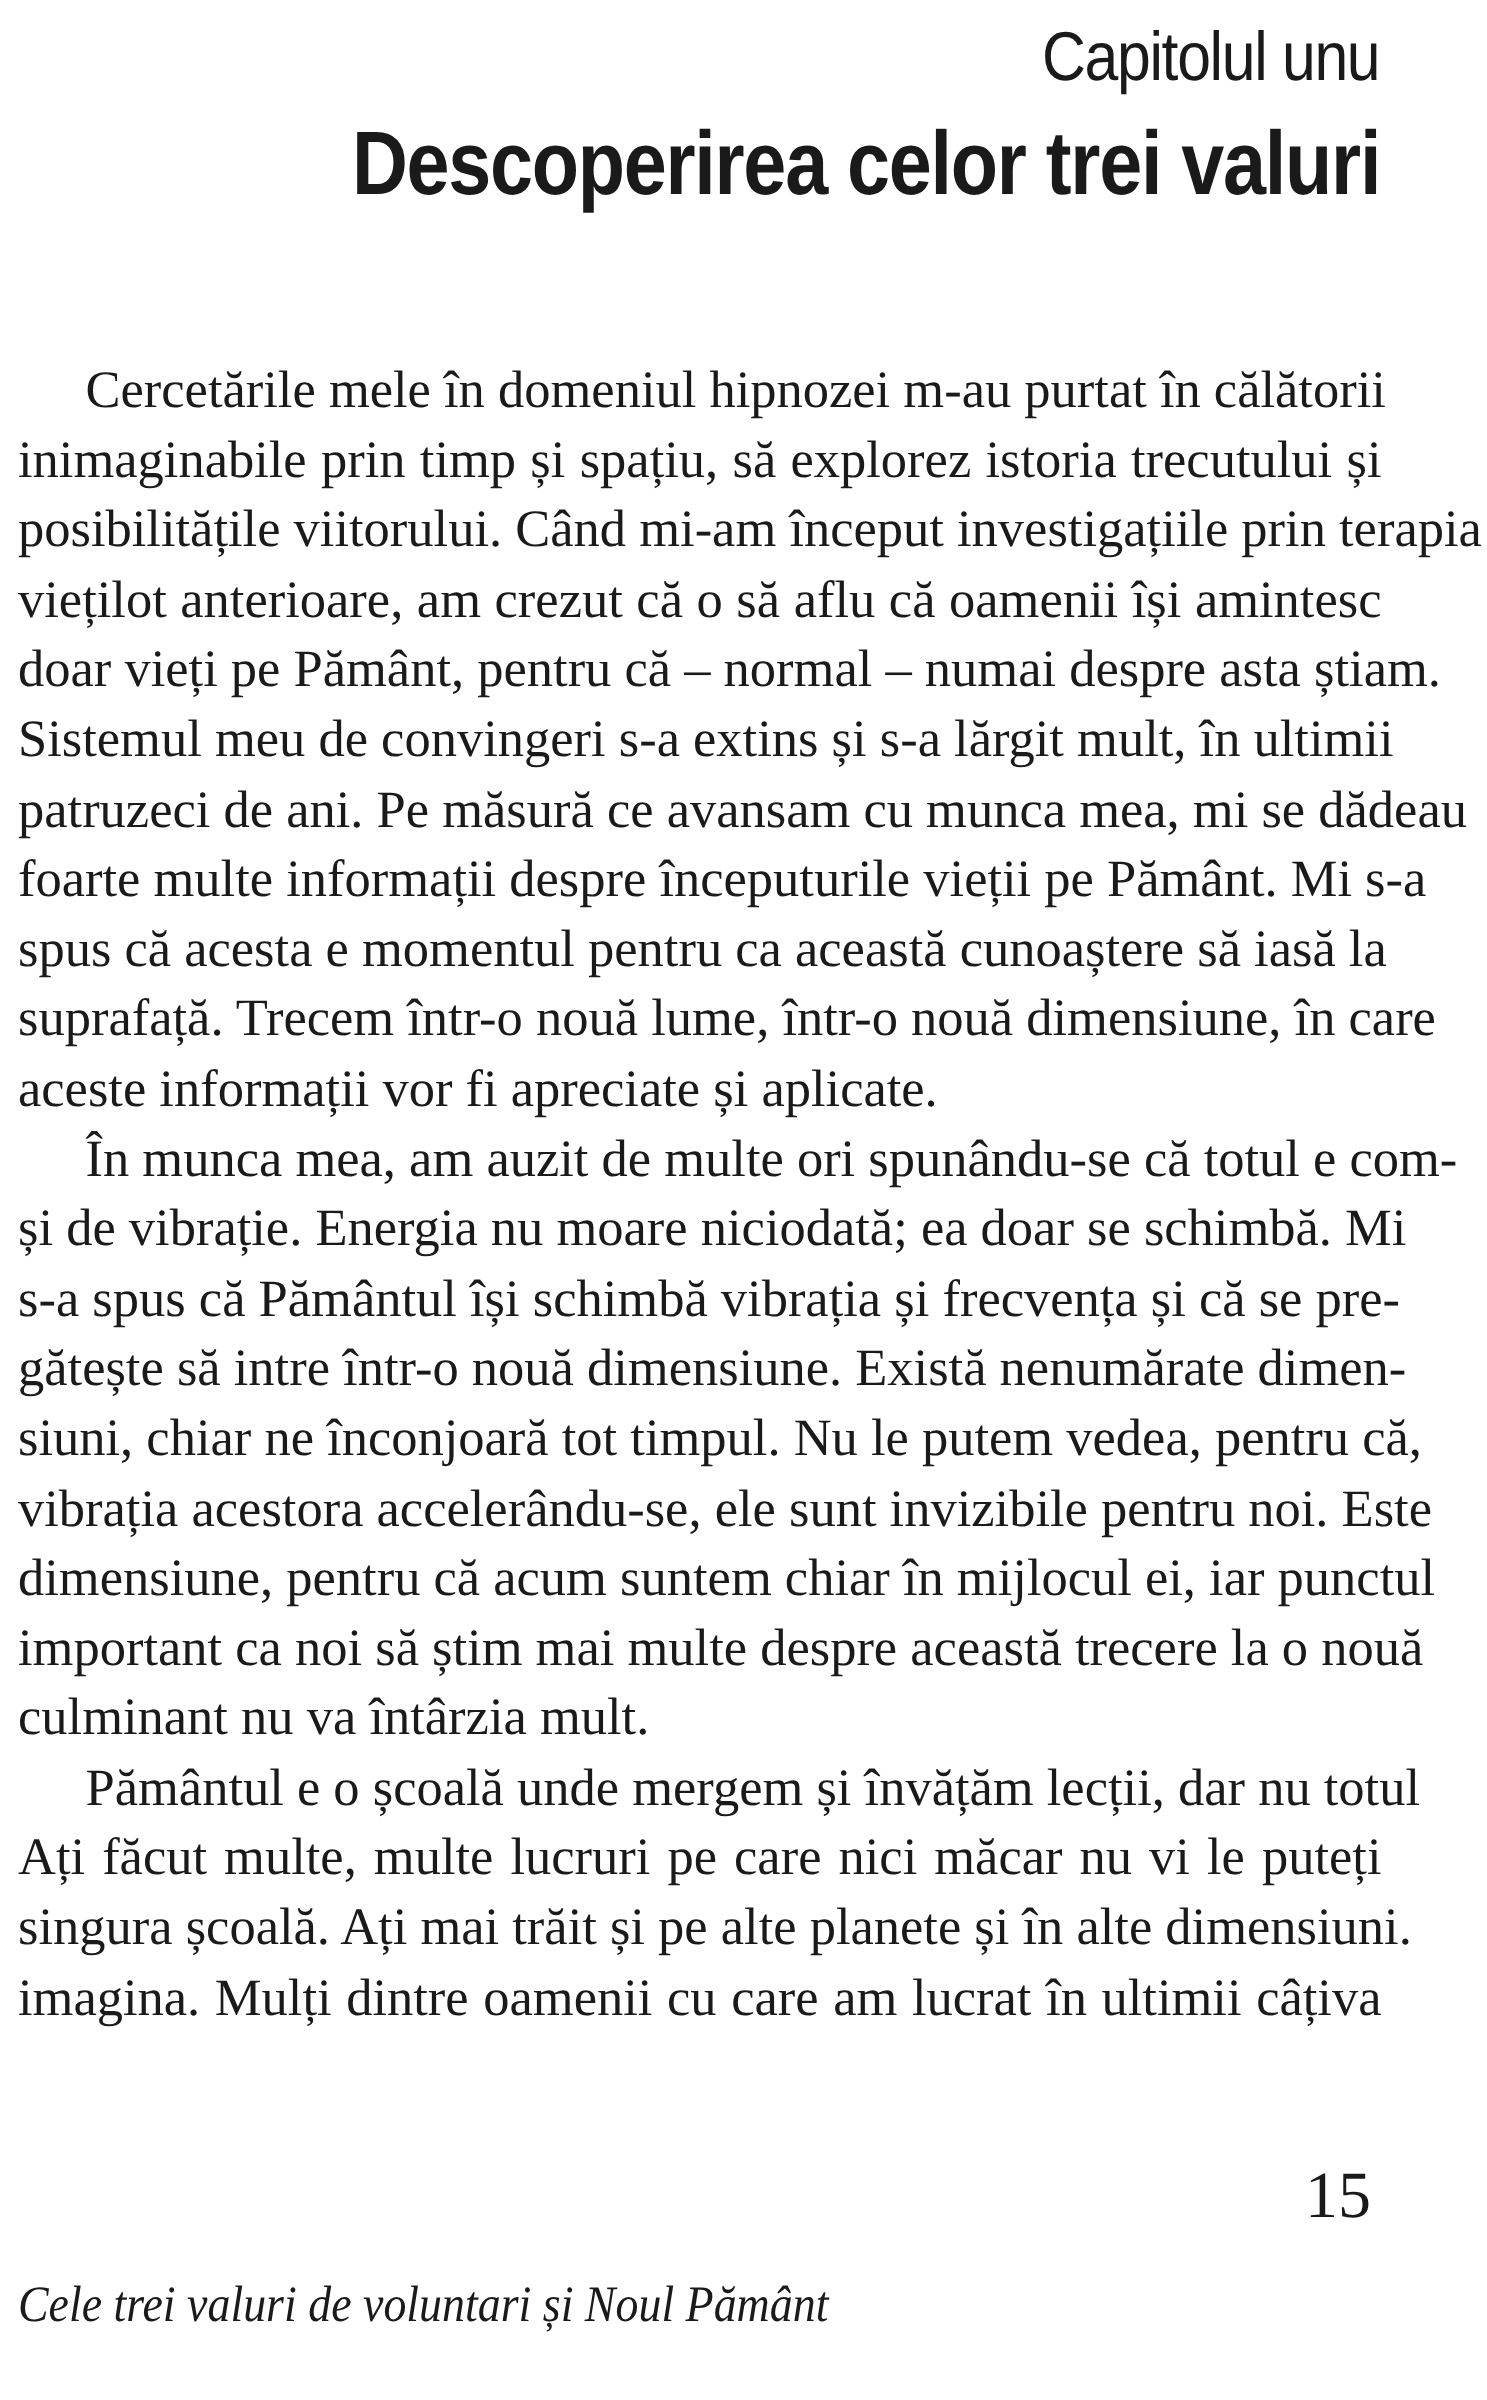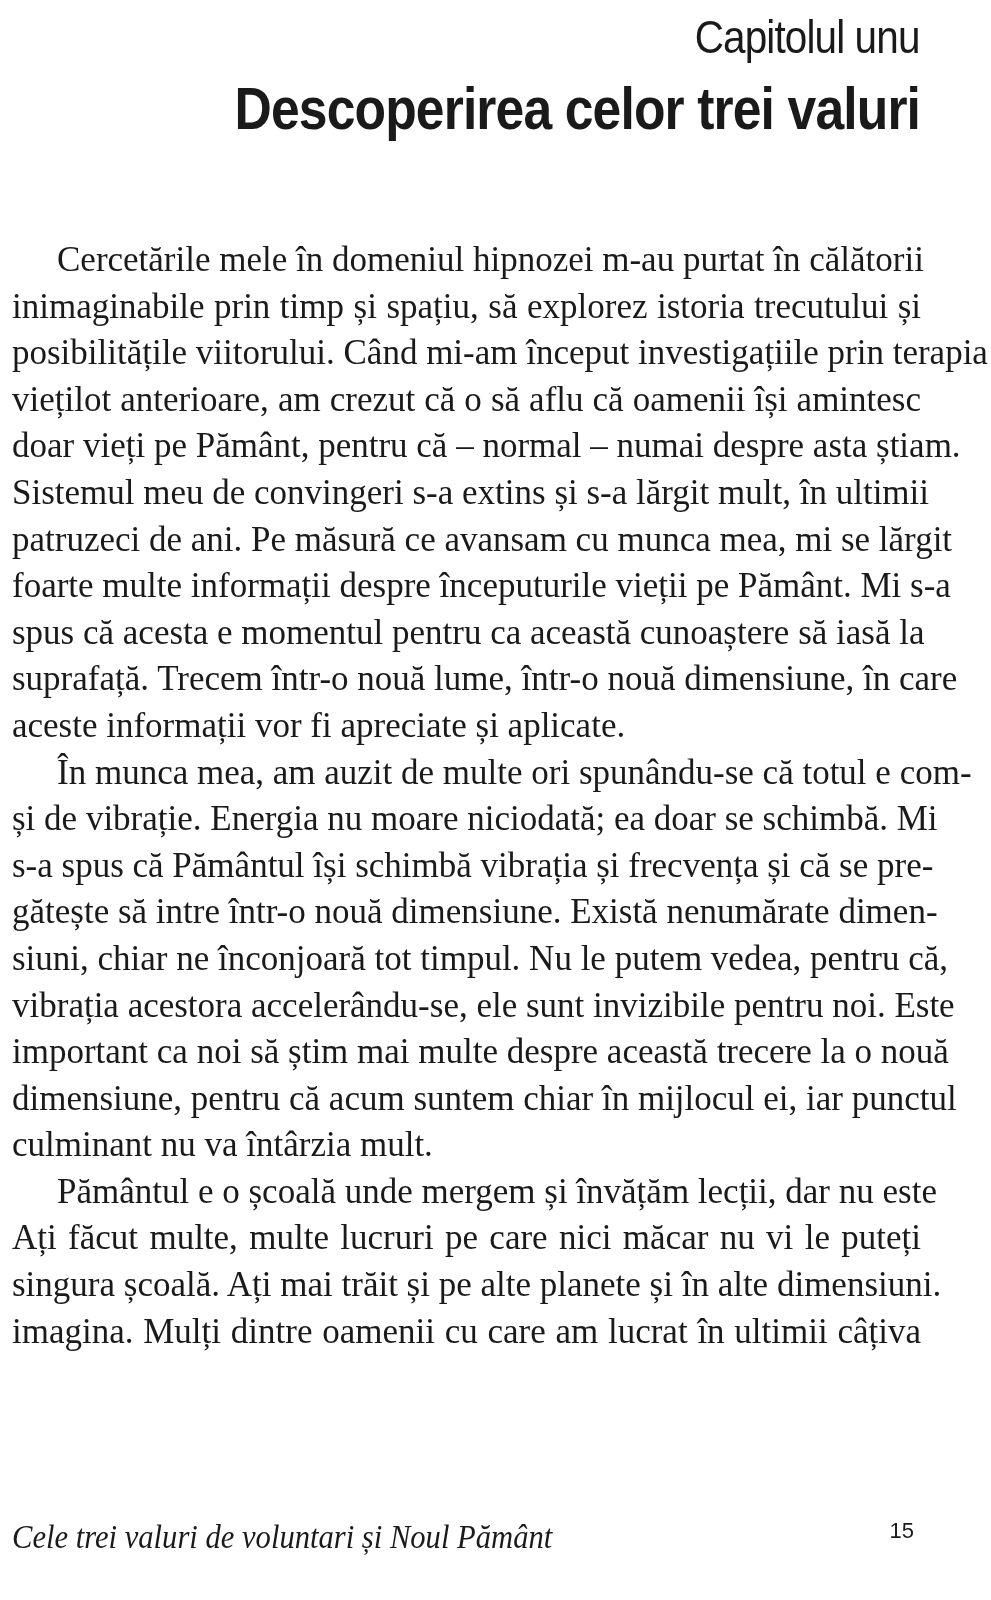--- a/index.html
+++ b/index.html
@@ -72,56 +72,56 @@
       font-family: "Liberation Serif", serif;
       font-style: italic;
       font-size: 34px;
       white-space: nowrap;
       transform: scaleX(0.9);
       transform-origin: left center;
     }
     .page-number {
       position: absolute;
       right: 77px;
-      top: 1518px;
-      font-family: Liberation Sans, sans-serif;
-      font-size: 22px;
+      top: 1438px;
+      font-family: Liberation Serif, serif;
+      font-size: 44px;
       white-space: nowrap;
     }
   </style>
 </head>
 <body>
 
 <div class="chapter-label">Capitolul  unu</div>
 <h1 class="chapter-title">Descoperirea celor trei valuri</h1>
 
 <div class="body-text">
 
   <span class="line indent">Cercetările mele în domeniul hipnozei m-au purtat în călătorii</span>
   <span class="line">inimaginabile prin timp și spațiu, să explorez istoria trecutului și</span>
   <span class="line">posibilitățile viitorului. Când mi-am început investigațiile prin terapia</span>
   <span class="line">viețilot anterioare, am crezut că o să aflu că oamenii își amintesc</span>
   <span class="line">doar vieți pe Pământ, pentru că – normal – numai despre asta știam.</span>
   <span class="line">Sistemul meu de convingeri s-a extins și s-a lărgit mult, în ultimii</span>
-  <span class="line">patruzeci de ani. Pe măsură ce avansam cu munca mea, mi se lărgit</span>
+  <span class="line">patruzeci de ani. Pe măsură ce avansam cu munca mea, mi se dădeau</span>
   <span class="line">foarte multe informații despre începuturile vieții pe Pământ. Mi s-a</span>
   <span class="line">spus că acesta e momentul pentru ca această cunoaștere să iasă la</span>
   <span class="line">suprafață. Trecem într-o nouă lume, într-o nouă dimensiune, în care</span>
   <span class="line last">aceste informații vor fi apreciate și aplicate.</span>
 
   <span class="line indent">În munca mea, am auzit de multe ori spunându-se că totul e com-</span>
   <span class="line">și de vibrație. Energia nu moare niciodată; ea doar se schimbă. Mi</span>
   <span class="line">s-a spus că Pământul își schimbă vibrația și frecvența și că se pre-</span>
   <span class="line">gătește să intre într-o nouă dimensiune. Există nenumărate dimen-</span>
   <span class="line">siuni, chiar ne înconjoară tot timpul. Nu le putem vedea, pentru că,</span>
   <span class="line">vibrația acestora accelerându-se, ele sunt invizibile pentru noi. Este</span>
+  <span class="line">dimensiune, pentru că acum suntem chiar în mijlocul ei, iar punctul</span>
   <span class="line">important ca noi să știm mai multe despre această trecere la o nouă</span>
-  <span class="line">dimensiune, pentru că acum suntem chiar în mijlocul ei, iar punctul</span>
   <span class="line last">culminant nu va întârzia mult.</span>
 
-  <span class="line indent">Pământul e o școală unde mergem și învățăm lecții, dar nu este</span>
+  <span class="line indent">Pământul e o școală unde mergem și învățăm lecții, dar nu totul</span>
   <span class="line">Ați făcut multe, multe lucruri pe care nici măcar nu vi le puteți</span>
   <span class="line">singura școală. Ați mai trăit și pe alte planete și în alte dimensiuni.</span>
   <span class="line">imagina. Mulți dintre oamenii cu care am lucrat în ultimii câțiva</span>
 </div>
 
 <div class="footer-title">Cele trei valuri de voluntari și Noul Pământ</div>
 <div class="page-number">15</div>
 
 </body></html>

